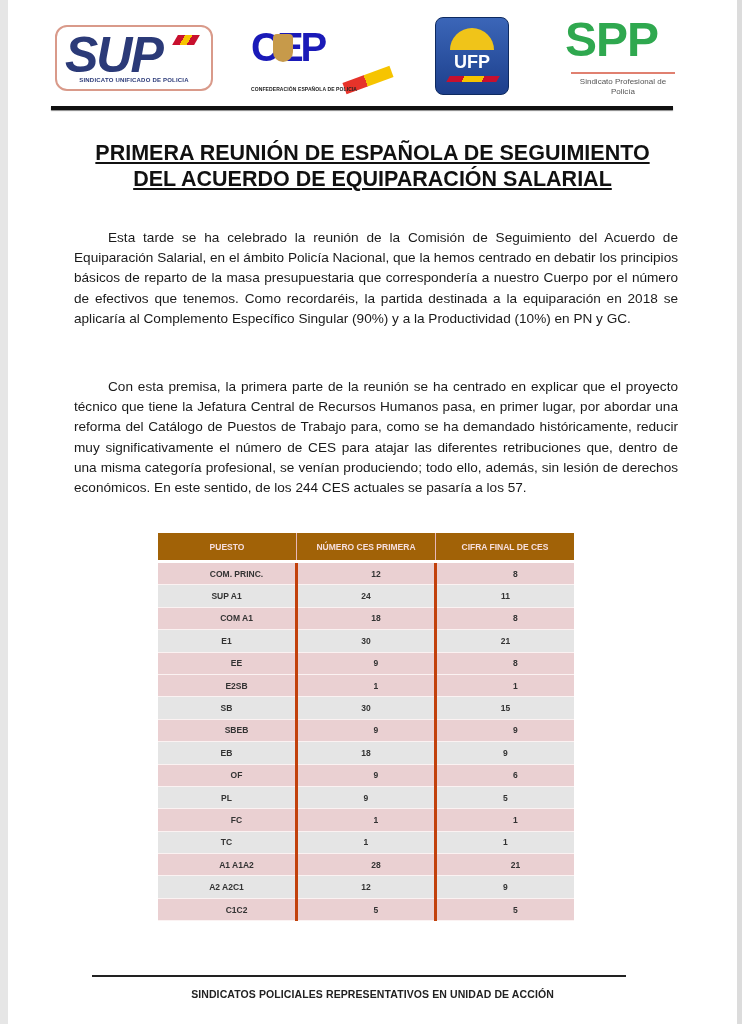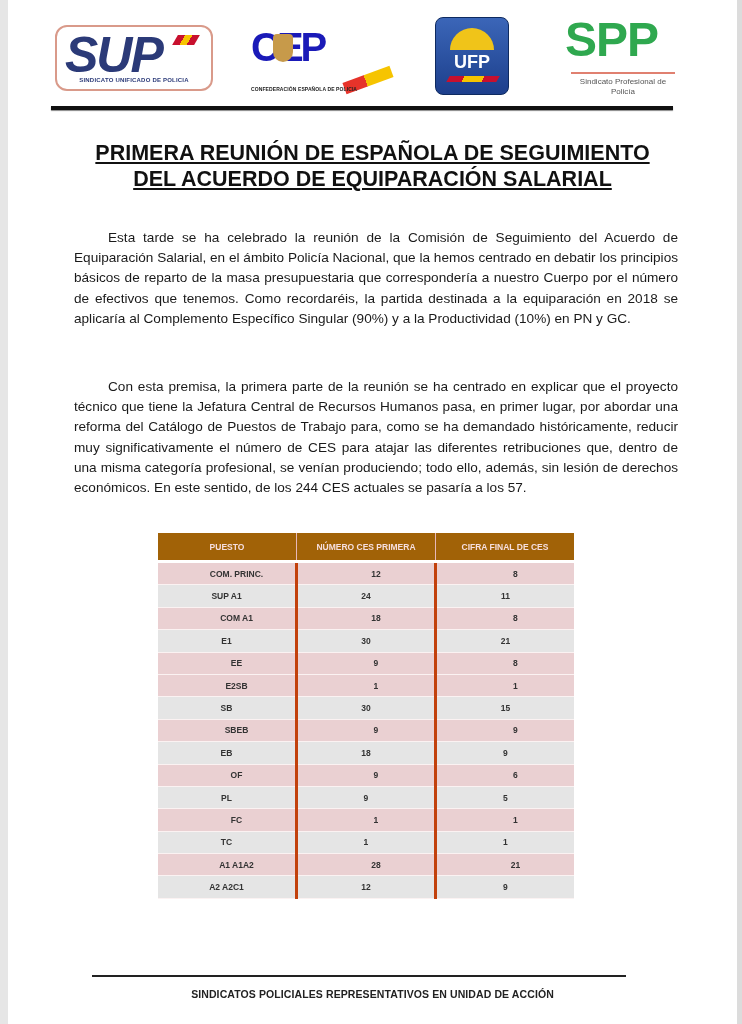--- a/index.html
+++ b/index.html
@@ -248,19 +248,24 @@
         <tr class="odd">
           <td>A1 A1A2</td>
           <td>28</td>
           <td>21</td>
         </tr>
         <tr class="even">
           <td>A2 A2C1</td>
           <td>12</td>
           <td>9</td>
         </tr>
+        <tr class="odd">
+          <td>C1C2</td>
+          <td>5</td>
+          <td>5</td>
+        </tr>
       </tbody>
   </table>
 
   <div class="rule-bottom"></div>
   <div class="footer">SINDICATOS POLICIALES REPRESENTATIVOS EN UNIDAD DE ACCIÓN</div>
 </div>
 <div class="edge-right"></div>
 
 </body></html>

